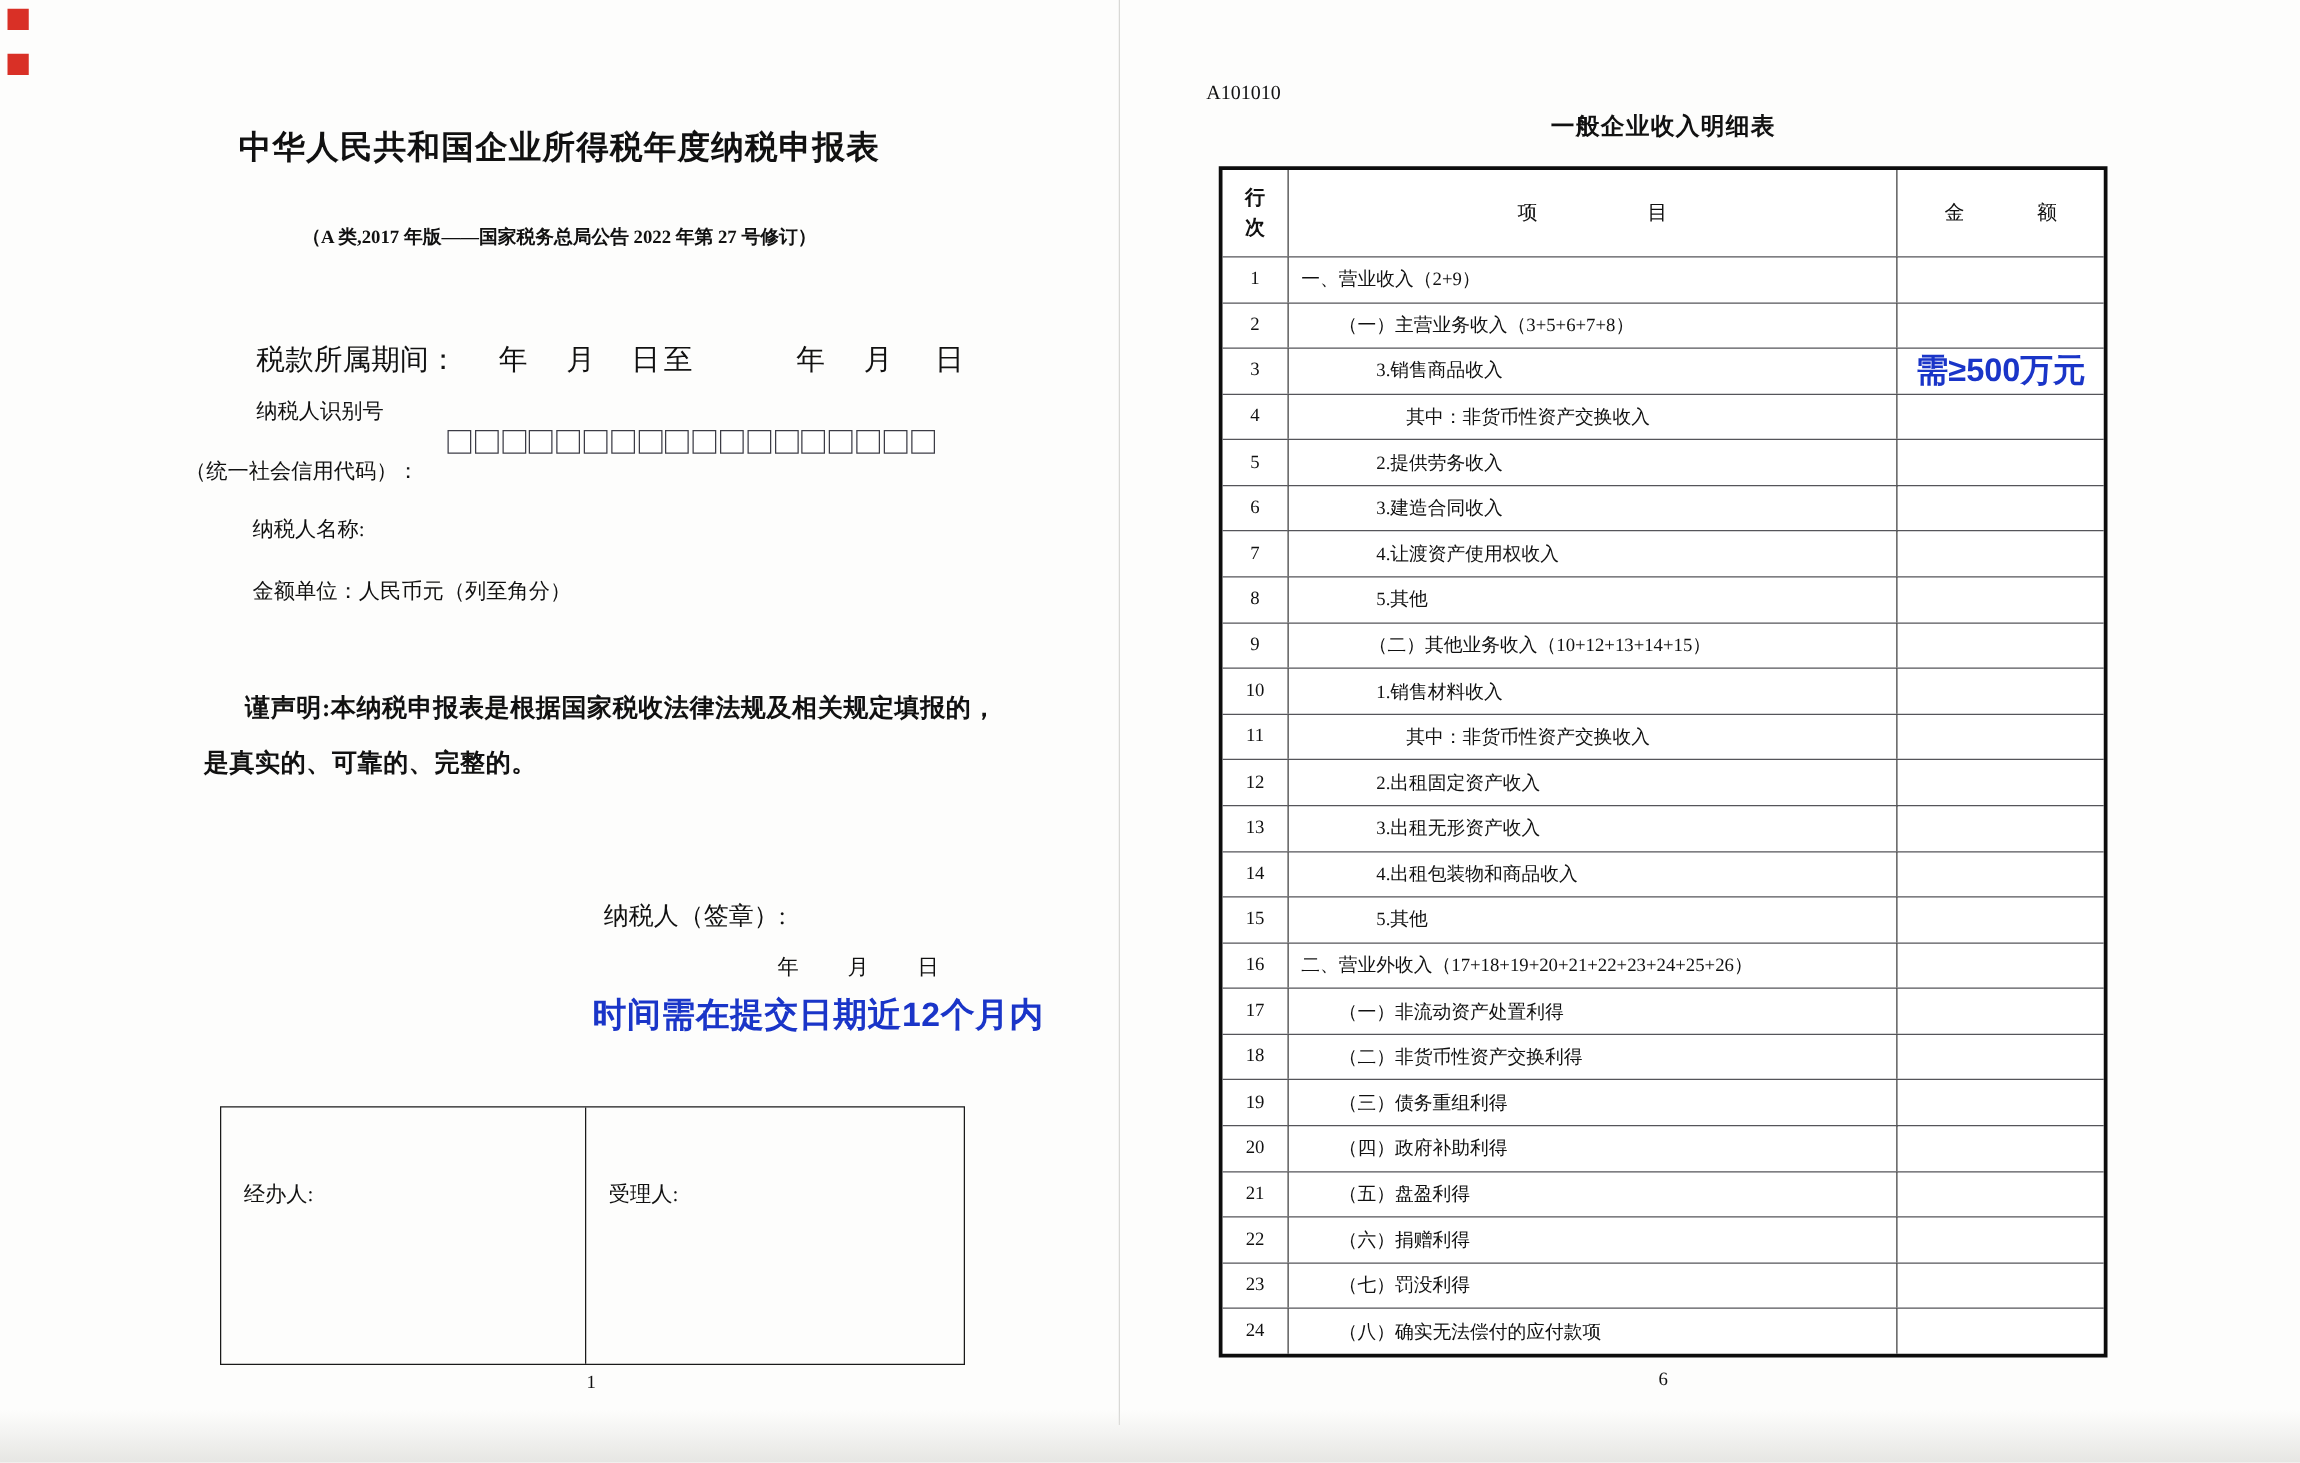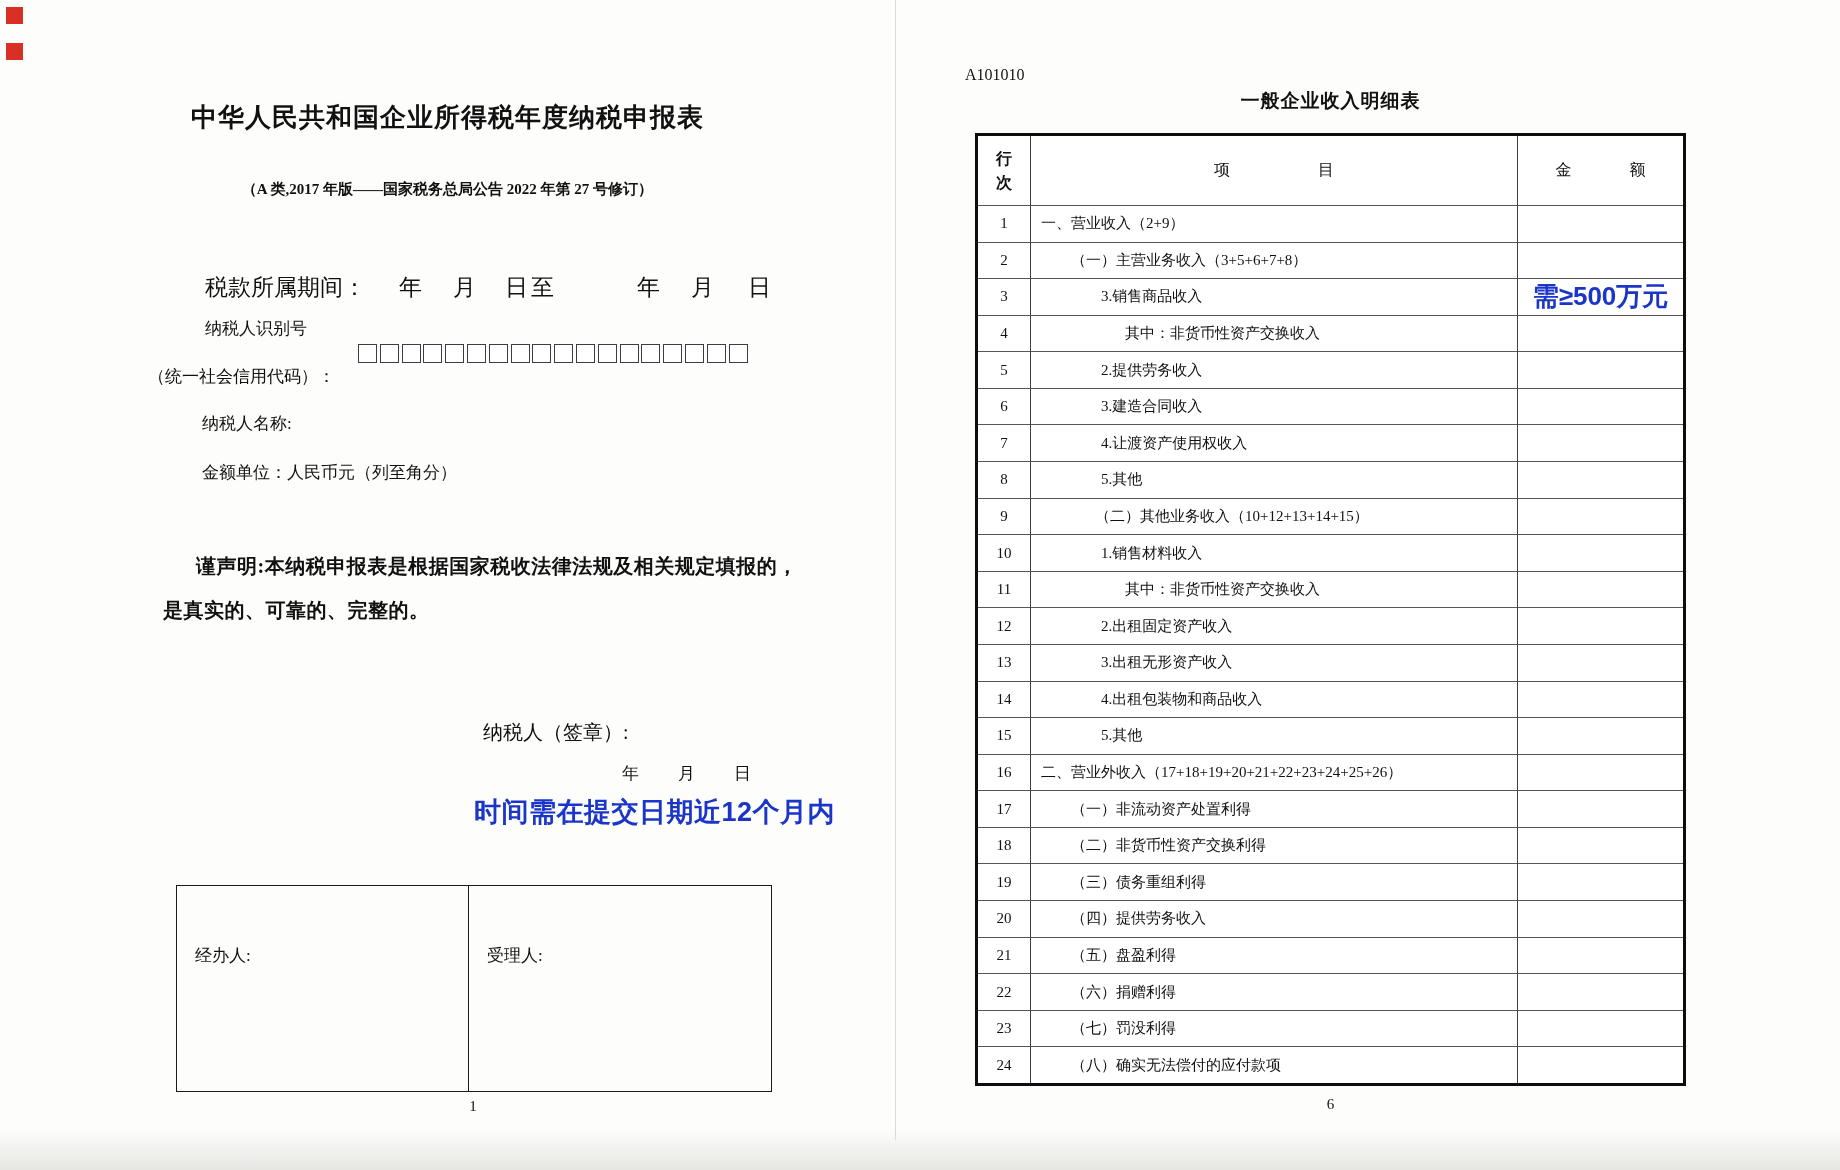--- a/index.html
+++ b/index.html
@@ -187,21 +187,21 @@
         <div class="c col0 no">17</div>
         <div class="c item" style="padding-left: 40px;">（一）非流动资产处置利得</div>
         <div class="c amt"></div>
         <div class="c col0 no">18</div>
         <div class="c item" style="padding-left: 40px;">（二）非货币性资产交换利得</div>
         <div class="c amt"></div>
         <div class="c col0 no">19</div>
         <div class="c item" style="padding-left: 40px;">（三）债务重组利得</div>
         <div class="c amt"></div>
         <div class="c col0 no">20</div>
-        <div class="c item" style="padding-left: 40px;">（四）提供劳务收入</div>
+        <div class="c item" style="padding-left: 40px;">（四）政府补助利得</div>
         <div class="c amt"></div>
         <div class="c col0 no">21</div>
         <div class="c item" style="padding-left: 40px;">（五）盘盈利得</div>
         <div class="c amt"></div>
         <div class="c col0 no">22</div>
         <div class="c item" style="padding-left: 40px;">（六）捐赠利得</div>
         <div class="c amt"></div>
         <div class="c col0 no">23</div>
         <div class="c item" style="padding-left: 40px;">（七）罚没利得</div>
         <div class="c amt"></div>

